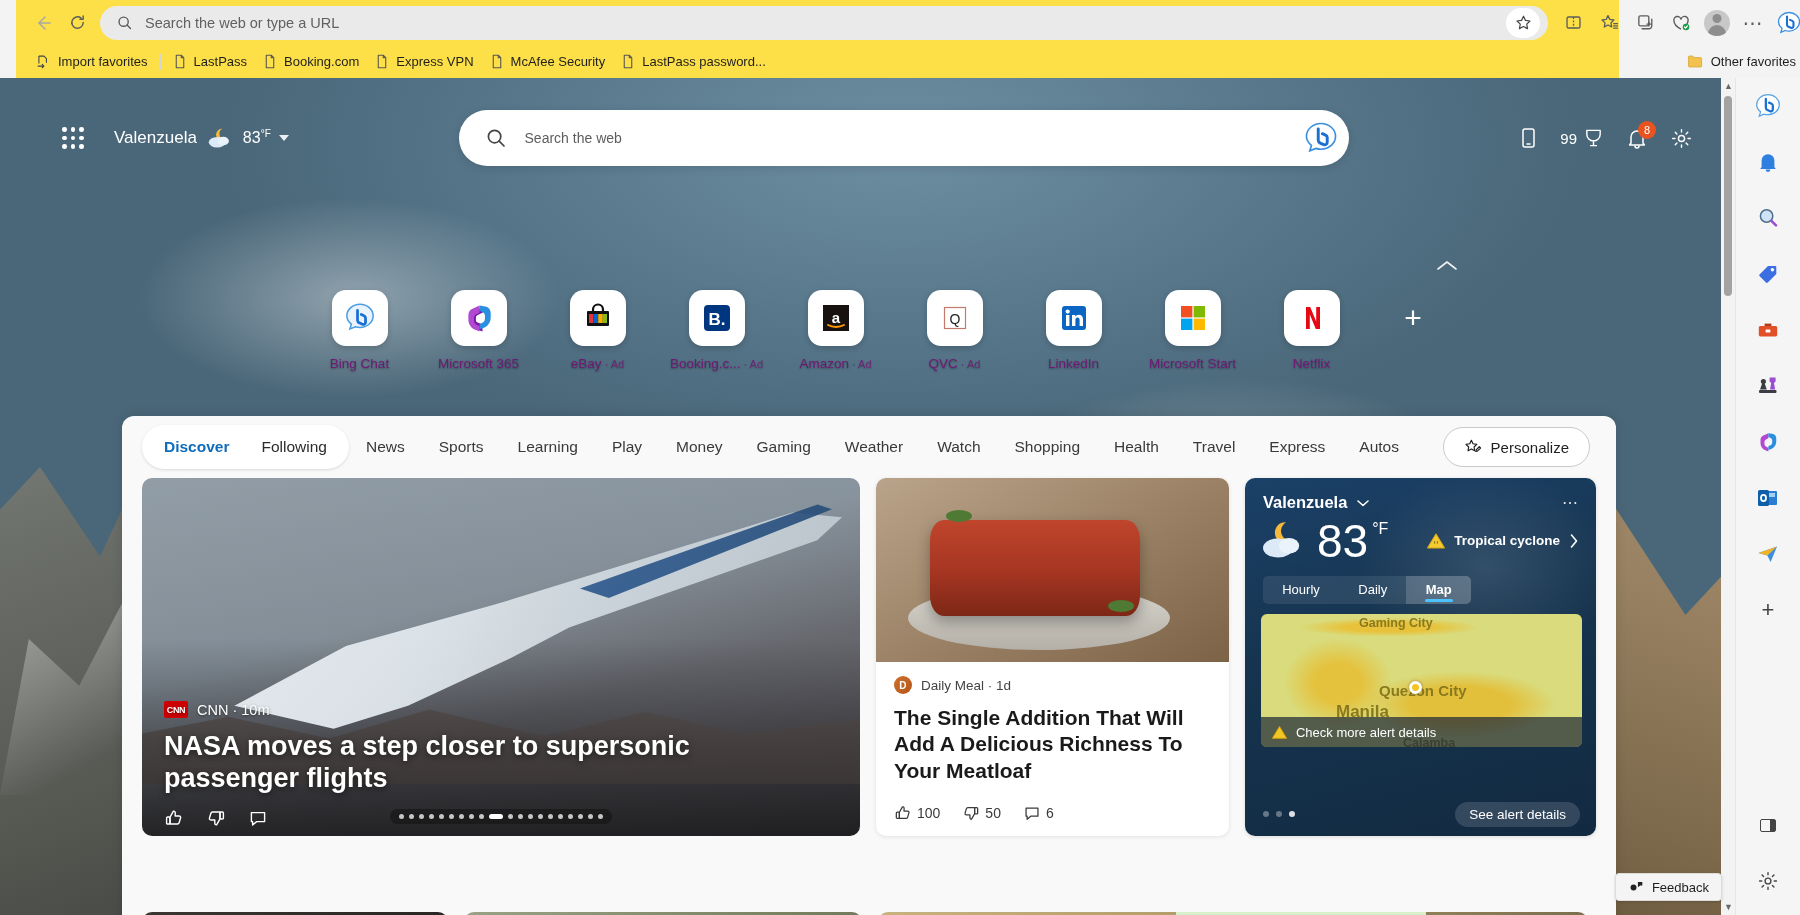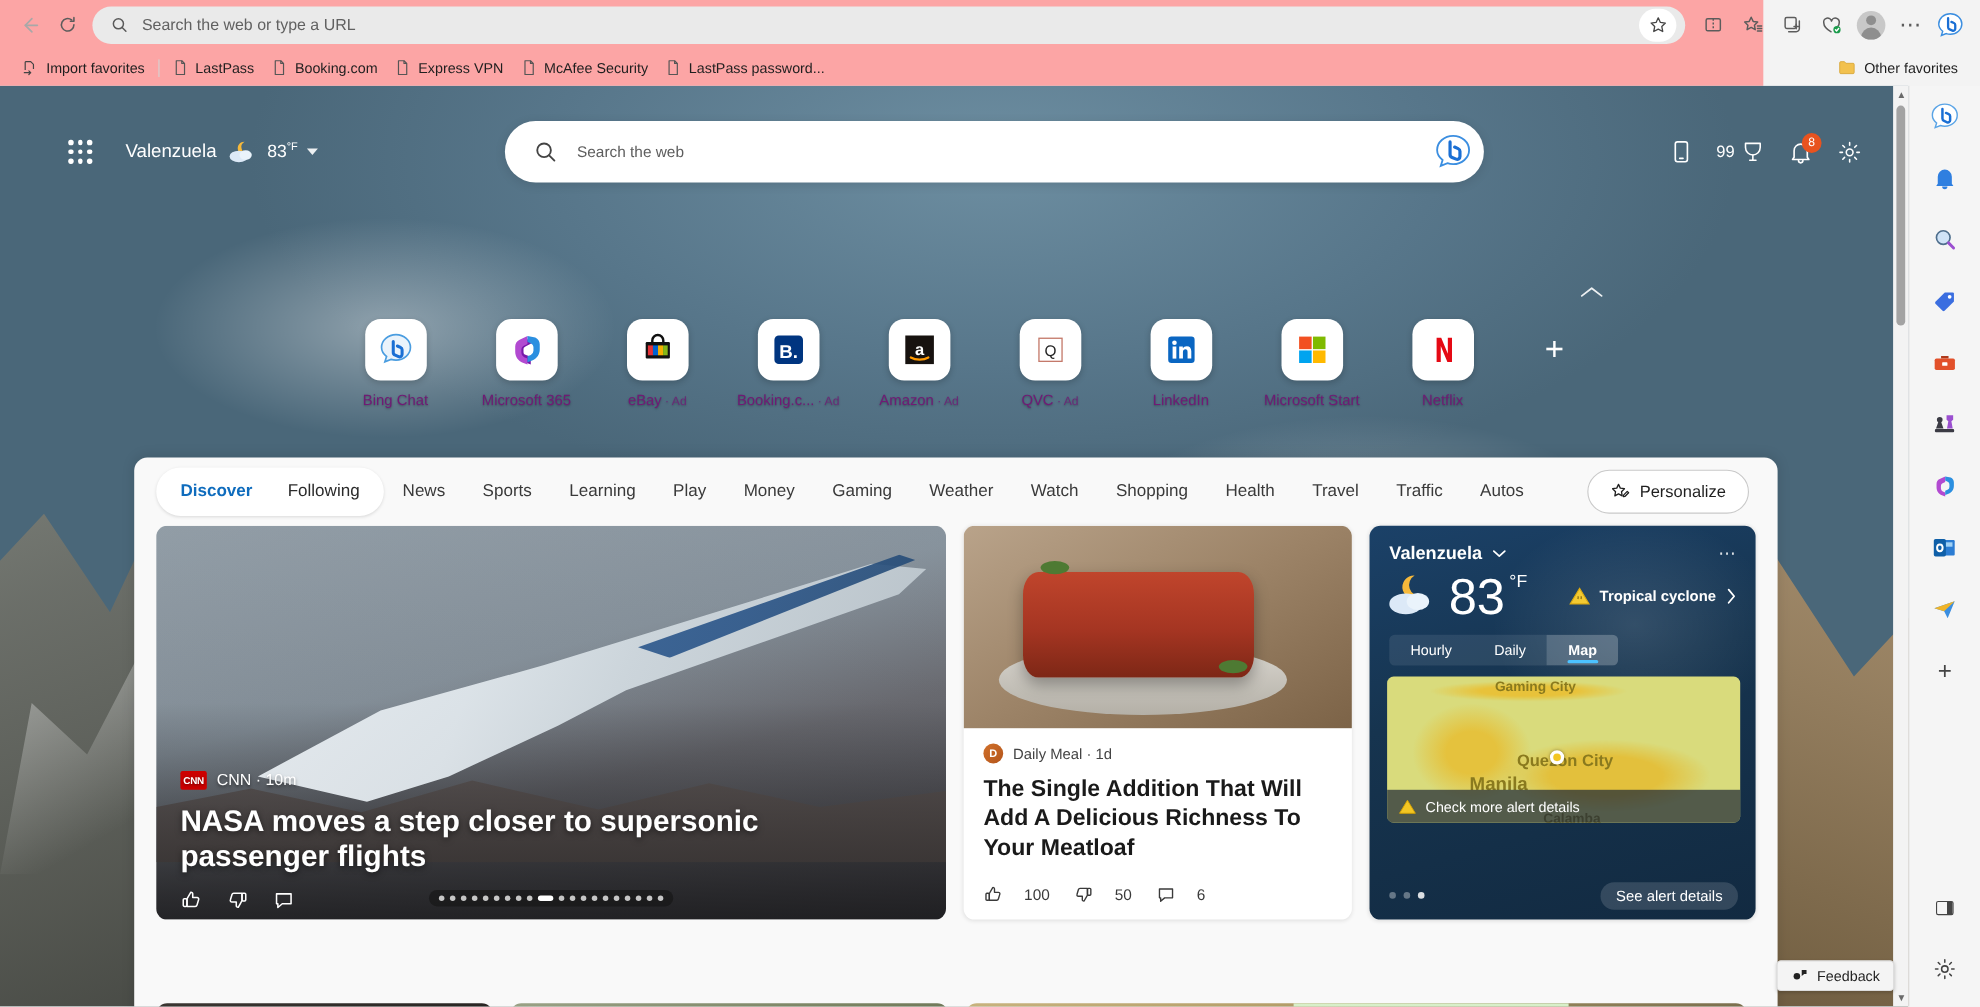--- a/index.html
+++ b/index.html
@@ -4,22 +4,22 @@
 <style>
   * { box-sizing: border-box; margin: 0; padding: 0; }
   html, body {
     width: 1800px; height: 915px; overflow: hidden;
     font-family: "Liberation Sans", sans-serif;
     background: #f3f3f3;
   }
 
   
   .browser-chrome {
-    position: absolute; left: 0; top: 0; width: 1603px; height: 78px;
-    background: #fca5a5;
+    position: absolute; left: 16px; top: 0; width: 1603px; height: 78px;
+    background: #fde047;
   }
   .toolbar {
     position: absolute; left: 0; top: 0; width: 1800px; height: 45px;
     display: flex; align-items: center; padding: 0 10px;
   }
   .tb-btn {
     width: 34px; height: 34px; border-radius: 6px;
     display: flex; align-items: center; justify-content: center;
     flex: 0 0 auto; color: #5c5c5c; cursor: default;
   }
@@ -264,21 +264,21 @@
     display: flex; align-items: center; justify-content: center; color: #fff;
     font-size: 10px; font-weight: 700;
   }
   .meal-title {
     margin-top: 11px; font-size: 21px; line-height: 1.26; font-weight: 600; color: #1a1a1a;
   }
   .meal-actions {
     position: absolute; left: 18px; bottom: 14px; display: flex; gap: 22px;
     font-size: 14px; color: #3a3a3a; align-items: center;
   }
-  .meal-actions span { display: flex; align-items: center; gap: 19px; }
+  .meal-actions span { display: flex; align-items: center; gap: 5px; }
 
   .card-weather {
     width: 352px; height: 358px; border-radius: 10px; overflow: hidden; position: relative;
     background: linear-gradient(165deg, #1b4168 0%, #16344f 42%, #122a41 100%);
     color: #fff; box-shadow: 0 1px 4px rgba(0,0,0,.12);
   }
   .wx-cloudy {
     position: absolute; right: -20px; top: -10px; width: 260px; height: 200px;
     background: radial-gradient(closest-side, rgba(255,255,255,.12), rgba(255,255,255,0));
   }
@@ -738,21 +738,21 @@
       <div class="tab-plain">Sports</div>
       <div class="tab-plain">Learning</div>
       <div class="tab-plain">Play</div>
       <div class="tab-plain">Money</div>
       <div class="tab-plain">Gaming</div>
       <div class="tab-plain">Weather</div>
       <div class="tab-plain">Watch</div>
       <div class="tab-plain">Shopping</div>
       <div class="tab-plain">Health</div>
       <div class="tab-plain">Travel</div>
-      <div class="tab-plain">Traffic</div>
+      <div class="tab-plain">Express</div>
       <div class="tab-plain">Autos</div>
       <div class="tabs-spacer"></div>
       <div class="personalize">
         <span style="display:flex;">
           <svg width="18" height="18" viewBox="0 0 20 20" fill="none" stroke="#1f1f1f" stroke-width="1.3">
             <path d="M8.2 2.6 10 6.4 14.2 7 11.2 10 11.9 14.2 8.2 12.2 4.5 14.2 5.2 10 2.2 7 6.4 6.4Z" stroke-linejoin="round"></path>
             <path d="M13.5 13.2 17 9.7l1.4 1.4-3.5 3.5-1.8.4z" stroke-linejoin="round"></path>
           </svg>
         </span>
         <span>Personalize</span>

